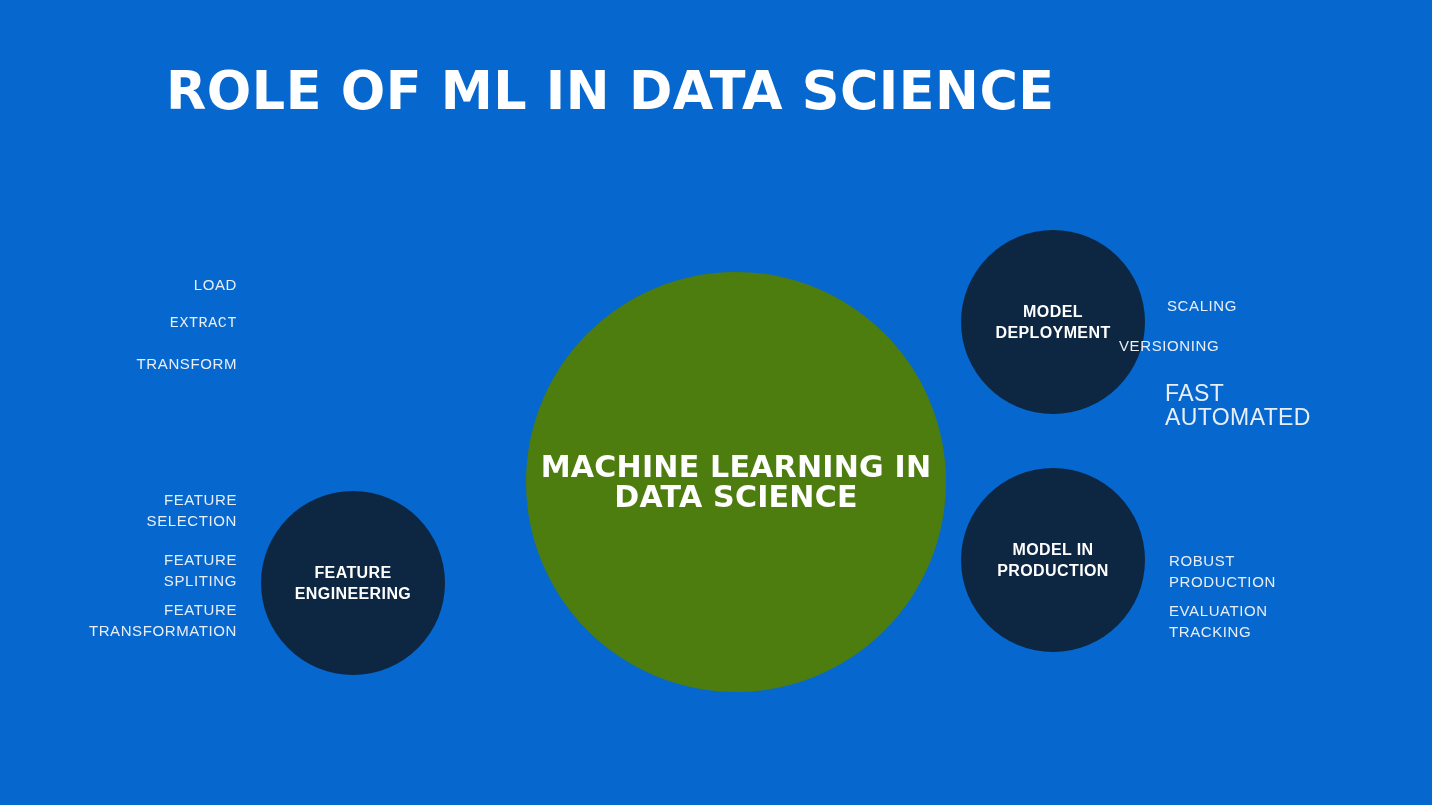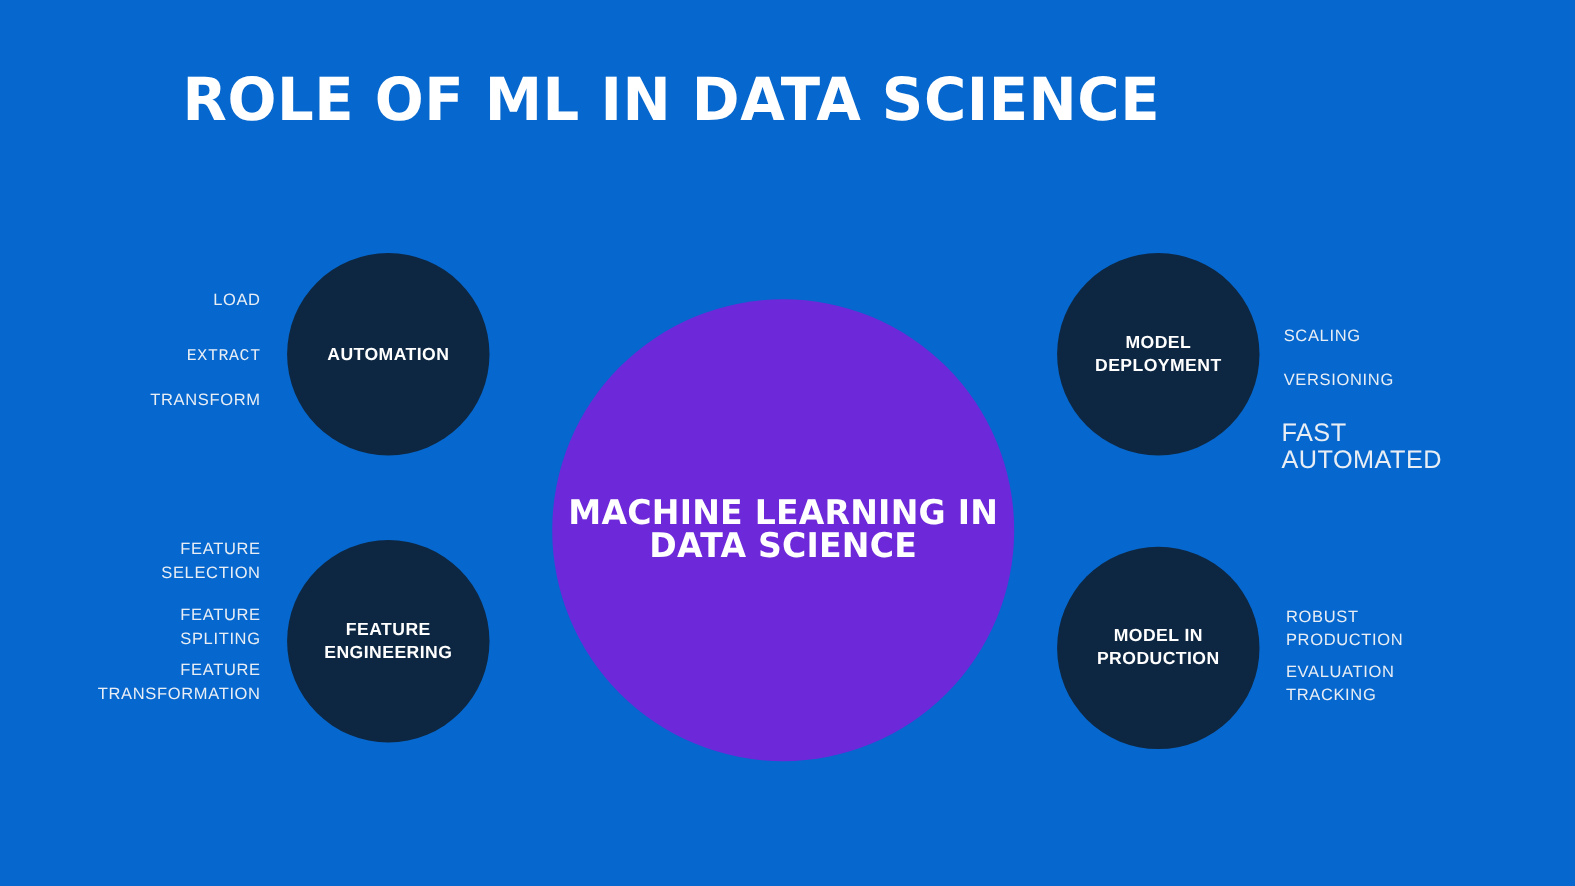--- a/index.html
+++ b/index.html
@@ -60,28 +60,28 @@
     font-size: 16px;
     font-weight: 700;
     line-height: 21px;
     letter-spacing: 0.4px;
     padding: 0 8px;
   }
 
   #circle-automation        { left: 261px;  top: 230px; }
   #circle-feature-engineering { left: 261px;  top: 491px; }
   #circle-model-deployment  { left: 961px;  top: 230px; }
-  #circle-model-production  { left: 961px;  top: 497px; text-align: center; }
+  #circle-model-production  { left: 961px;  top: 468px; text-align: center; }
 
   #circle-center {
-    left: 502px;
+    left: 526px;
     top: 272px;
     width: 420px;
     height: 420px;
-    background: #6d28d9;
+    background: #4d7c0f;
     text-align: center;
   }
   #circle-center .circle-label {
     color: #ffffff;
     font-family: "DejaVu Sans", sans-serif;
     font-size: 31px;
     font-weight: 700;
     line-height: 30px;
     letter-spacing: 0.2px;
     transform: translateY(-1px) scaleX(0.97);
@@ -99,52 +99,49 @@
   }
   .kw-right-align { text-align: right; }
   .kw-left-align  { text-align: left; }
   .kw-large {
     font-size: 23px;
     line-height: 24px;
     letter-spacing: 0.4px;
   }
 
   
-  #kw-load      { right: 1195px; top: 262px; }
+  #kw-load      { right: 1195px; top: 274px; }
   #kw-extract   { right: 1195px; top: 313px; font-family: Liberation Mono, monospace; }
   #kw-transform { right: 1195px; top: 353px; }
 
   #kw-feature-selection      { right: 1195px; top: 489px; }
   #kw-feature-spliting       { right: 1195px; top: 549px; }
   #kw-feature-transformation { right: 1195px; top: 599px; }
 
   
   #kw-scaling        { left: 1167px; top: 295px; }
-  #kw-versioning     { left: 1167px; top: 335px; }
+  #kw-versioning     { left: 1119px; top: 335px; }
   #kw-fast-automated { left: 1165px; top: 381px; }
 
   #kw-robust-production  { left: 1169px; top: 550px; }
   #kw-evaluation-tracking{ left: 1169px; top: 600px; }
 </style>
 </head>
 <body>
 
 <div id="slide">
 
   <div id="slide-title">ROLE OF ML IN DATA SCIENCE</div>
 
   <div class="circle" id="circle-center">
     <div class="circle-label">MACHINE
 LEARNING IN
 DATA SCIENCE</div>
   </div>
 
-  <div class="circle satellite" id="circle-automation">
-    <div class="circle-label">AUTOMATION</div>
-  </div>
 
   <div class="circle satellite" id="circle-feature-engineering">
     <div class="circle-label">FEATURE
 ENGINEERING</div>
   </div>
 
   <div class="circle satellite" id="circle-model-deployment">
     <div class="circle-label">MODEL
 DEPLOYMENT</div>
   </div>

